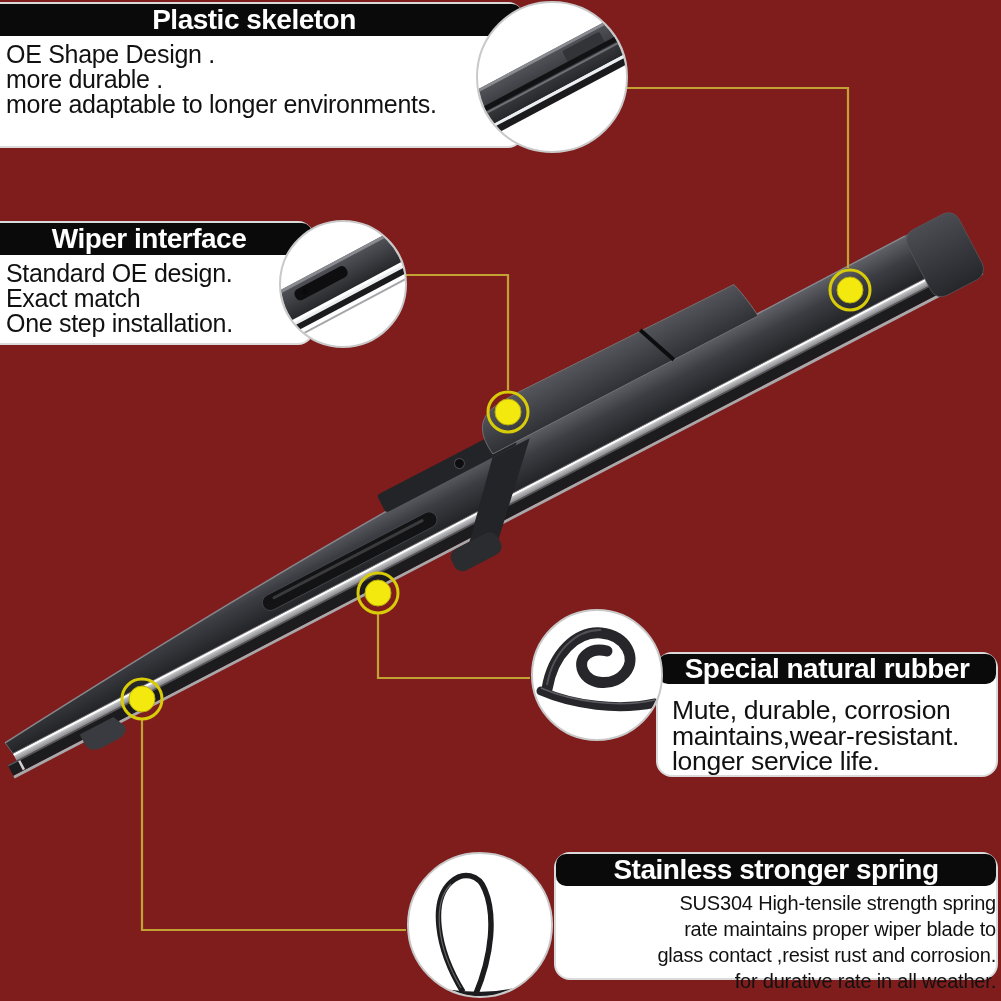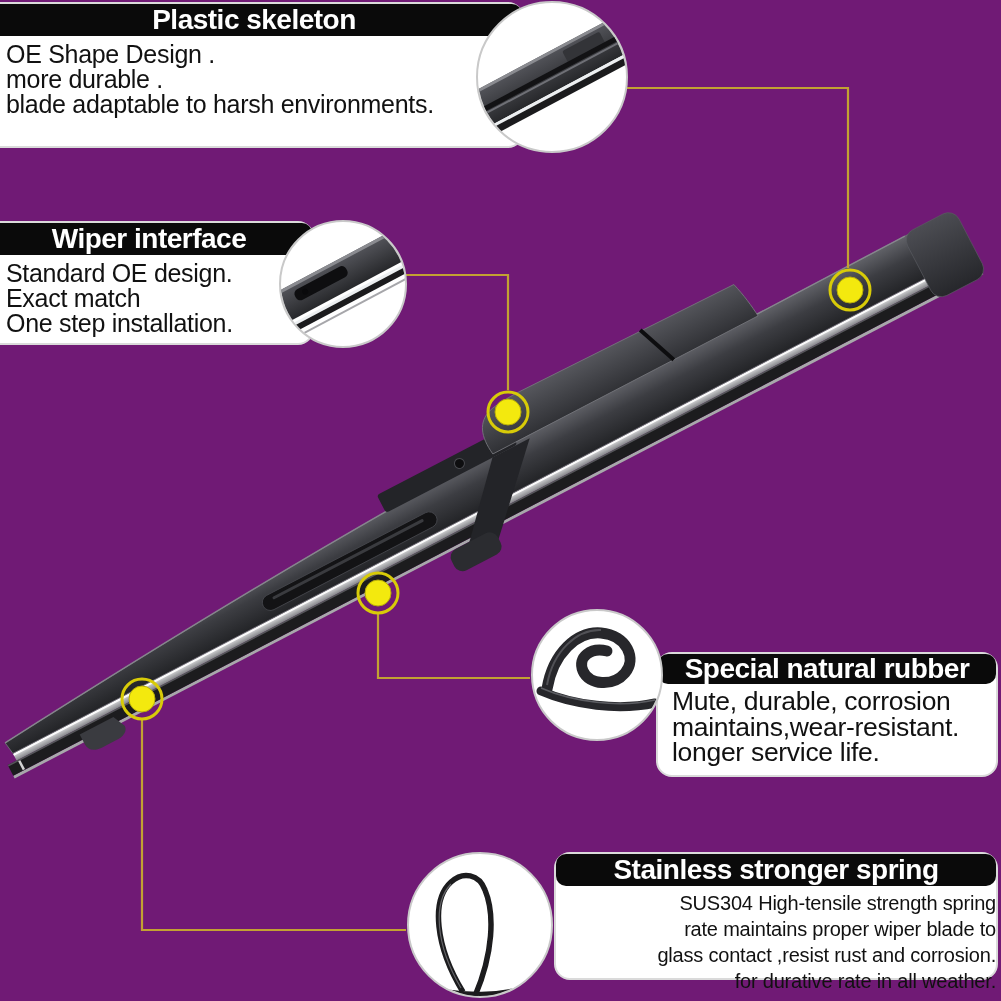--- a/index.html
+++ b/index.html
@@ -1,38 +1,38 @@
 <!DOCTYPE html>
 <html><head>
 <meta charset="utf-8">
 <style>
   html,body{margin:0;padding:0;background:#fff;}
   #canvas{
-    position:relative;width:1001px;height:1001px;background:#701a75;
+    position:relative;width:1001px;height:1001px;background:#7f1d1d;
     overflow:hidden;font-family:"Liberation Sans",sans-serif;
   }
   #blade-svg{position:absolute;left:0;top:0;z-index:1;}
   .callout{
     position:absolute;background:#ffffff;border:2px solid #dadada;
     border-radius:16px;z-index:3;box-sizing:border-box;
   }
   .callout .bar{
     width:100%;height:32px;background:#0a0a0a;border-radius:10px;
     color:#ffffff;font-weight:bold;font-size:28px;letter-spacing:-0.5px;
     display:flex;align-items:center;justify-content:center;line-height:1;
   }
   .callout .body{color:#111111;letter-spacing:-0.3px;}
   .callout .ln{white-space:nowrap;}
   .c1{left:-16px;top:2px;width:540px;height:146px;}
   .c1 .body{padding:6px 0 0 20px;font-size:25px;line-height:25px;}
   .c2{left:-16px;top:221px;width:330px;height:124px;}
   .c2 .body{padding:6px 0 0 20px;font-size:25px;line-height:25px;}
   .c3{left:656px;top:652px;width:342px;height:125px;}
   .c3 .bar{height:30px;}
-  .c3 .body{padding:5px 0 0 14px;font-size:26.5px;line-height:25.5px;}
+  .c3 .body{padding:14px 0 0 14px;font-size:26.5px;line-height:25.5px;}
   .c4{left:554px;top:852px;width:444px;height:128px;}
   .c4 .body{padding:4px 0 0 12px;font-size:20px;line-height:26px;letter-spacing:-0.2px;text-align:right;}
   .inset{
     position:absolute;border:2px solid #c9c9c9;border-radius:50%;
     background:#ffffff;z-index:4;box-sizing:border-box;overflow:hidden;
   }
   .inset svg{display:block;width:100%;height:100%;}
 </style>
 </head>
 <body>
@@ -123,21 +123,21 @@
         <circle cx="142" cy="699" r="13" fill="#f3e90e" stroke="#b8ae08" stroke-width="1"></circle>
       </g>
     </g>
   </svg>
 
   <div class="callout c1">
     <div class="bar">Plastic skeleton</div>
     <div class="body">
       <div class="ln">OE Shape Design .</div>
       <div class="ln">more durable .</div>
-      <div class="ln">blade adaptable to harsh environments.</div>
+      <div class="ln">more adaptable to longer environments.</div>
     </div>
   </div>
 
   <div class="callout c2">
     <div class="bar">Wiper interface</div>
     <div class="body">
       <div class="ln">Standard OE design.</div>
       <div class="ln">Exact match</div>
       <div class="ln">One step installation.</div>
     </div>

